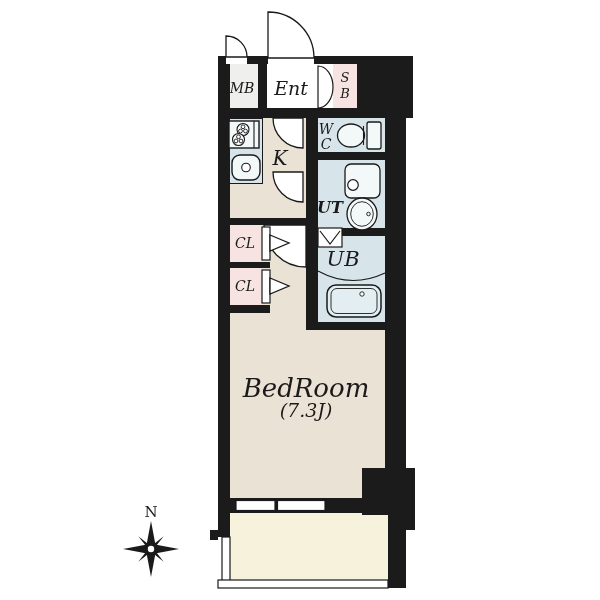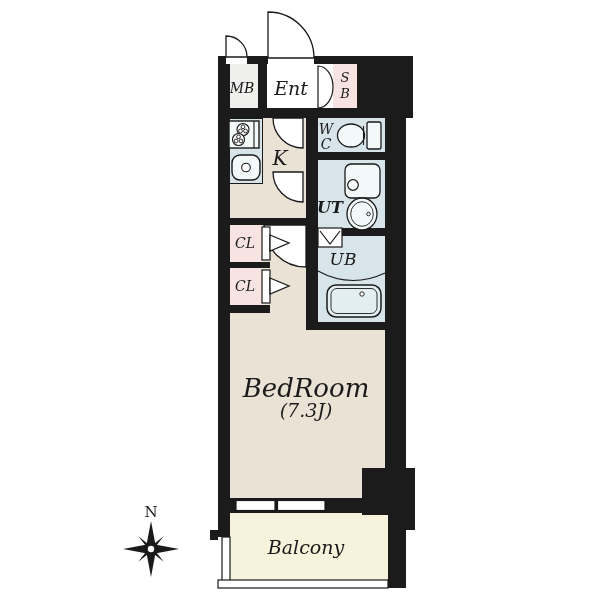--- a/index.html
+++ b/index.html
@@ -145,21 +145,20 @@
   </svg>
 
   <div class="lbl" style="left:242px;top:88px;font-size:14px;">MB</div>
   <div class="lbl" style="left:291px;top:88px;font-size:19px;">Ent</div>
   <div class="lbl" style="left:345px;top:77px;font-size:13px;">S</div>
   <div class="lbl" style="left:345px;top:93px;font-size:13px;">B</div>
   <div class="lbl" style="left:280px;top:158px;font-size:20px;">K</div>
   <div class="lbl" style="left:326px;top:129px;font-size:14px;">W</div>
   <div class="lbl" style="left:326px;top:144px;font-size:14px;">C</div>
   <div class="lbl" style="left:330px;top:208px;font-size:16px;font-weight:bold;">UT</div>
-  <div class="lbl" style="left:343px;top:259px;font-size:17px;">UB</div>
+  <div class="lbl" style="left:343px;top:259px;font-size:21px;">UB</div>
   <div class="lbl" style="left:245px;top:243px;font-size:14px;">CL</div>
   <div class="lbl" style="left:245px;top:286px;font-size:14px;">CL</div>
   <div class="lbl" style="left:306px;top:388px;font-size:26px;">BedRoom</div>
   <div class="lbl" style="left:306px;top:410px;font-size:19px;">(7.3J)</div>
-  <div class="lbl" style="left:306px;top:547px;font-size:19px;">Balcony</div>
   <div class="lbl upright" style="left:151px;top:512px;font-size:15px;">N</div>
 
 </div>
 
 </body></html>

